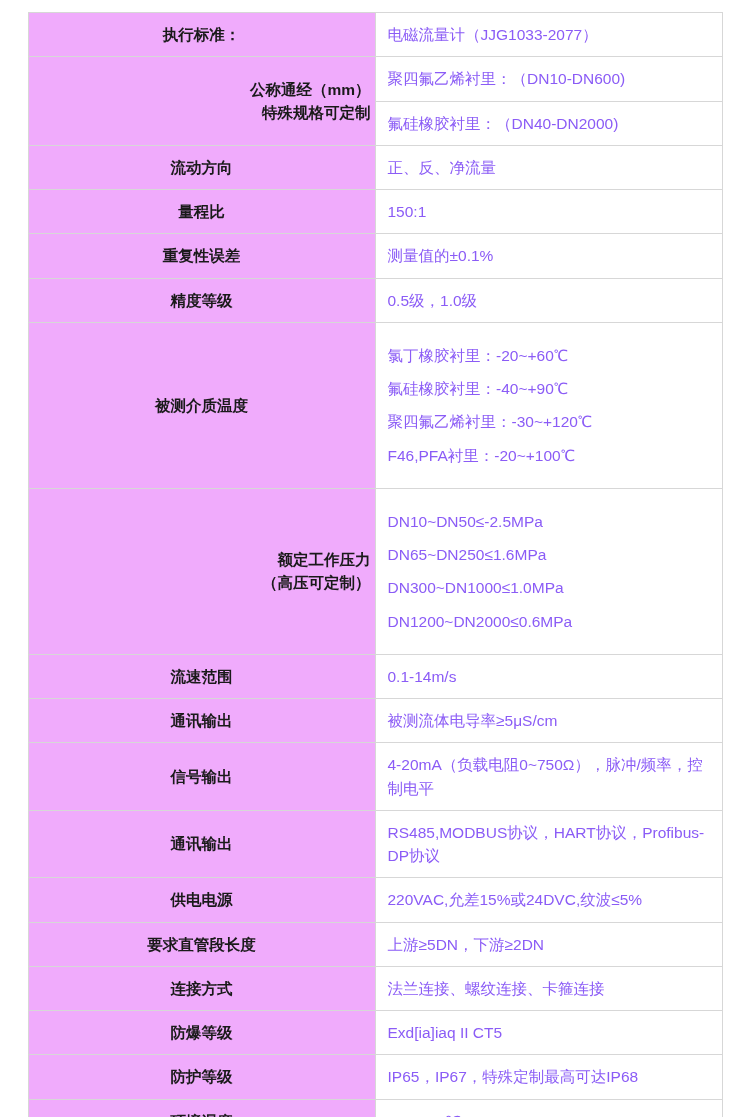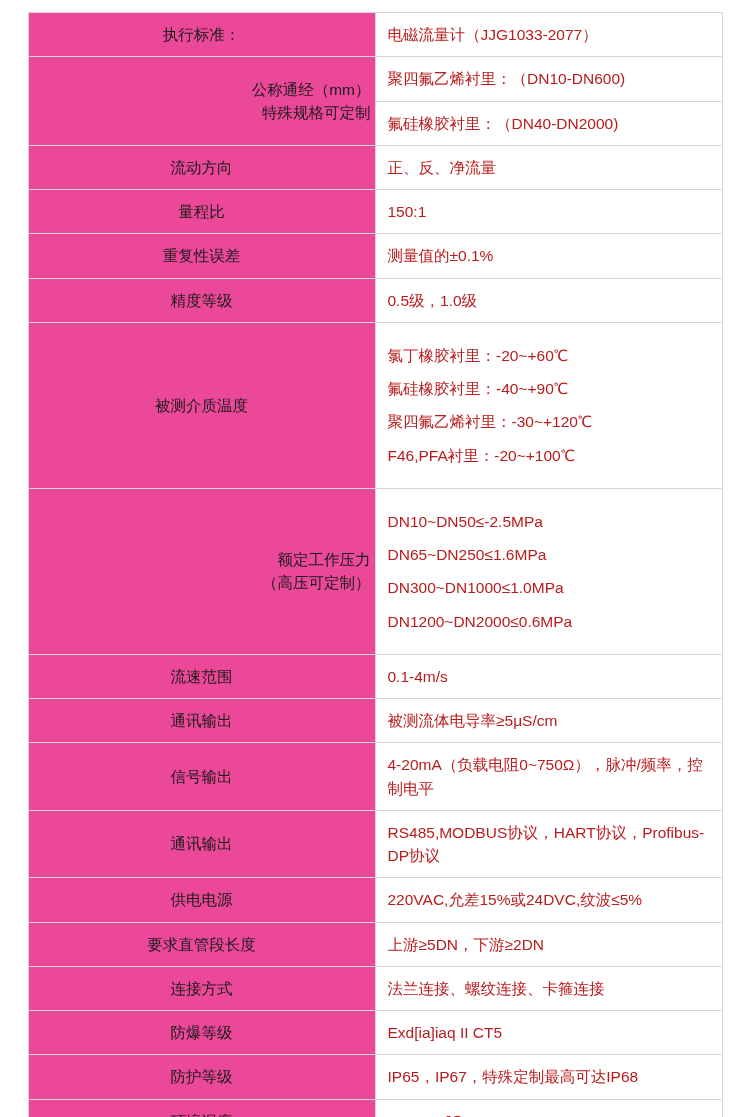--- a/index.html
+++ b/index.html
@@ -20,36 +20,36 @@
     table-layout: fixed;
   }
   .spec-table td {
     border: 1px solid #d7d7d7;
     vertical-align: middle;
     font-size: 15.5px;
     line-height: 1.5;
   }
   .label-cell {
     width: 158px;
-    background: #ec4899;
+    background: #f0abfc;
     text-align: center;
-    font-weight: normal;
+    font-weight: bold;
     color: #1a1a1a;
     padding: 8px 4px;
     font-size: 15.5px;
   }
   .label-cell .sub {
     display: block;
     text-align: right;
   }
   .value-cell {
     background: #ffffff;
     padding: 10px 12px;
     text-align: left;
-    color: #b91c1c;
+    color: #8b5cf6;
   }
   .value-cell.tall {
     padding: 16px 12px;
   }
   .value-line {
     padding: 5px 0;
   }
   .edge-left {
     width: 26px;
     border: none !important;
@@ -151,21 +151,21 @@
       <div class="value-line">DN65~DN250≤1.6MPa</div>
       <div class="value-line">DN300~DN1000≤1.0MPa</div>
       <div class="value-line">DN1200~DN2000≤0.6MPa</div>
     </td>
     <td class="edge-right"></td>
   </tr>
 
   <tr>
     <td class="edge-left"></td>
     <td class="label-cell">流速范围</td>
-    <td class="value-cell">0.1-4m/s</td>
+    <td class="value-cell">0.1-14m/s</td>
     <td class="edge-right"></td>
   </tr>
 
   <tr>
     <td class="edge-left"></td>
     <td class="label-cell">通讯输出</td>
     <td class="value-cell">被测流体电导率≥5μS/cm</td>
     <td class="edge-right"></td>
   </tr>
 

